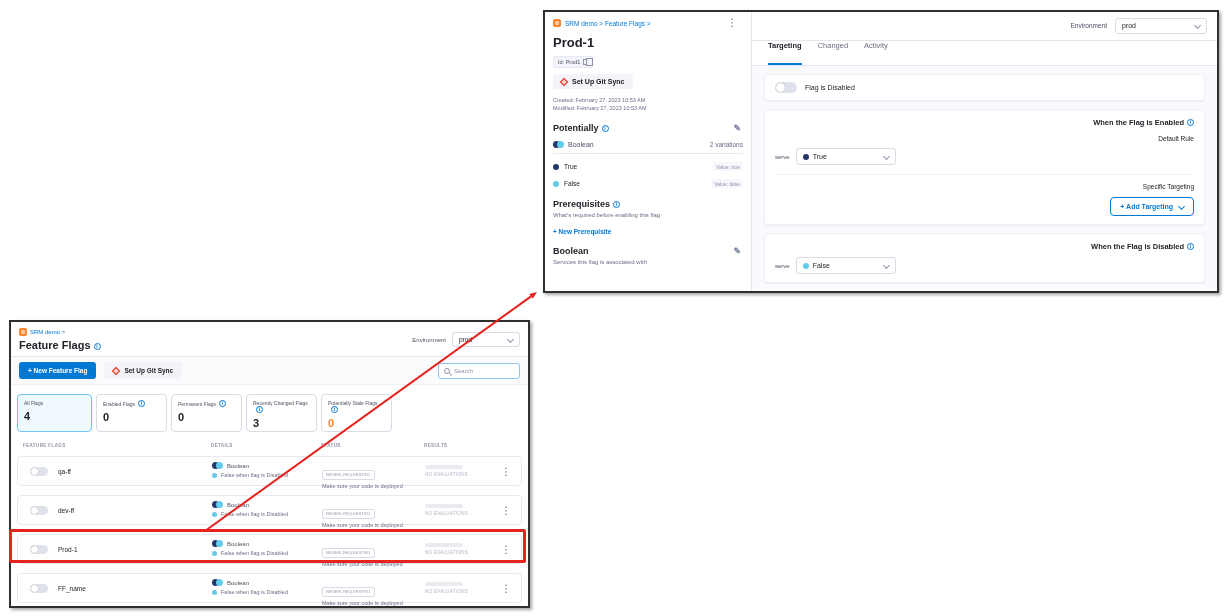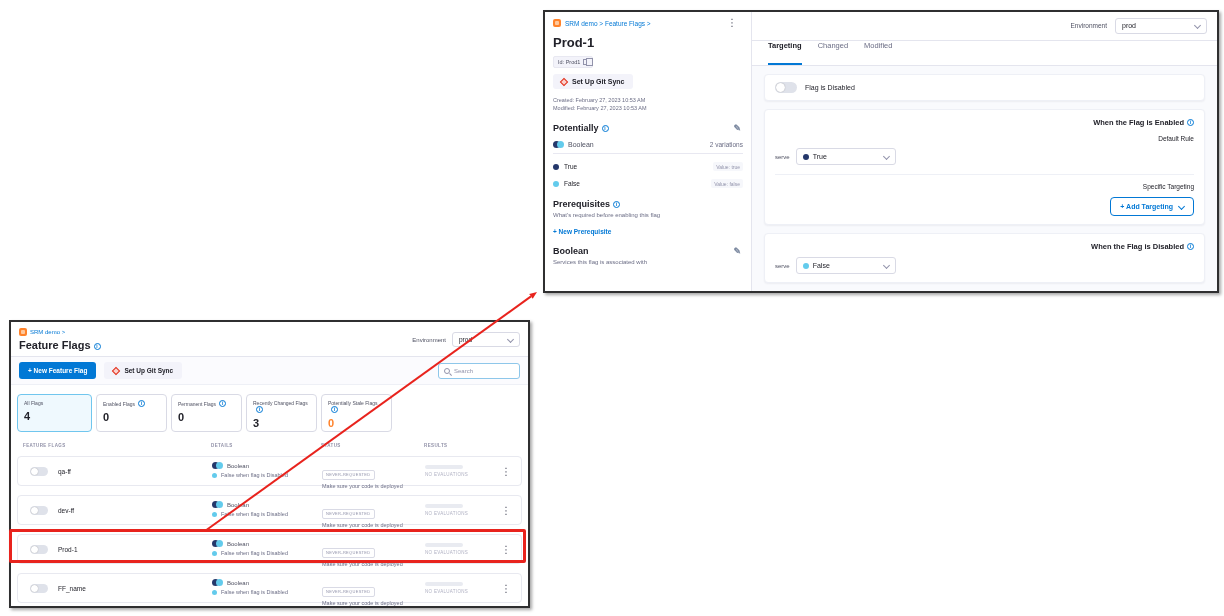--- a/index.html
+++ b/index.html
@@ -227,21 +227,21 @@
       <div class="d-envbar">
         <span class="envlabel">Environment</span>
         <span class="select">
             <span>prod</span>
             <span class="chev"></span>
           </span>
       </div>
       <div class="d-tabs">
         <span class="d-tab active">Targeting</span>
         <span class="d-tab">Changed</span>
-        <span class="d-tab">Modified</span>
+        <span class="d-tab">Activity</span>
       </div>
       <div class="d-content">
         <div class="card card-flagstate">
           <span class="toggle">
               <span class="knob"></span>
             </span>
           <span>Flag is Disabled</span>
         </div>
 
         <div class="card card-rules">

